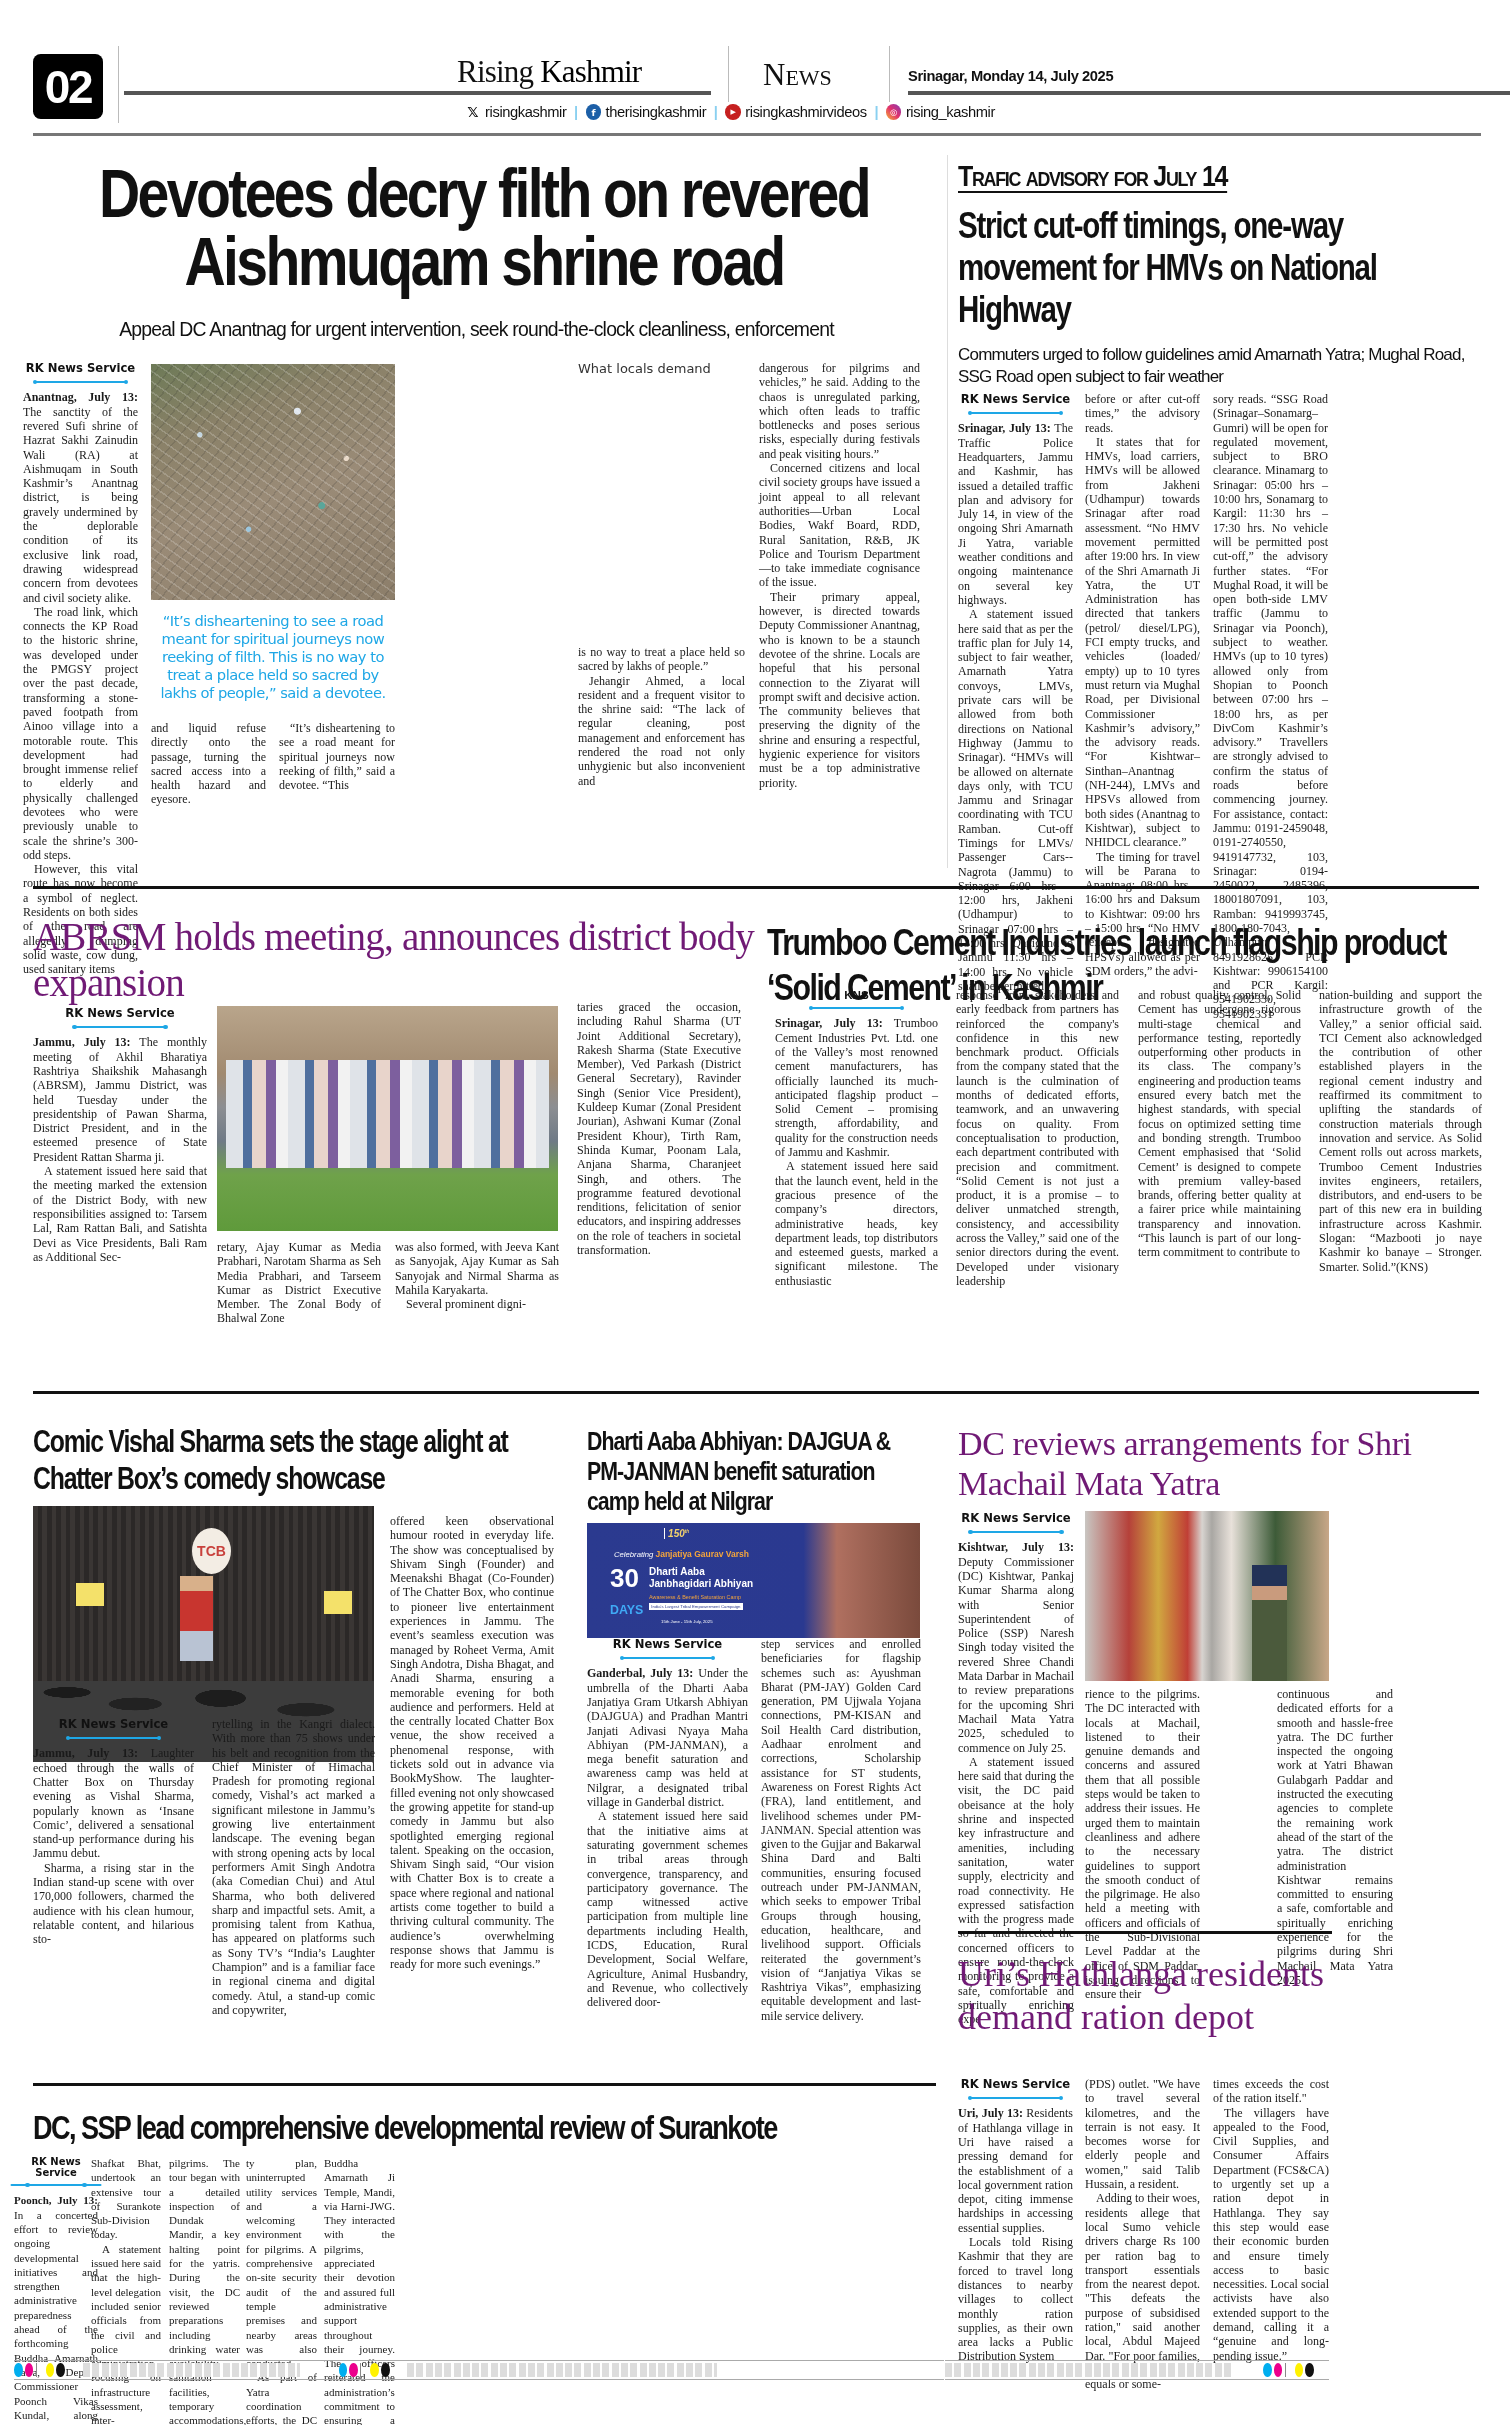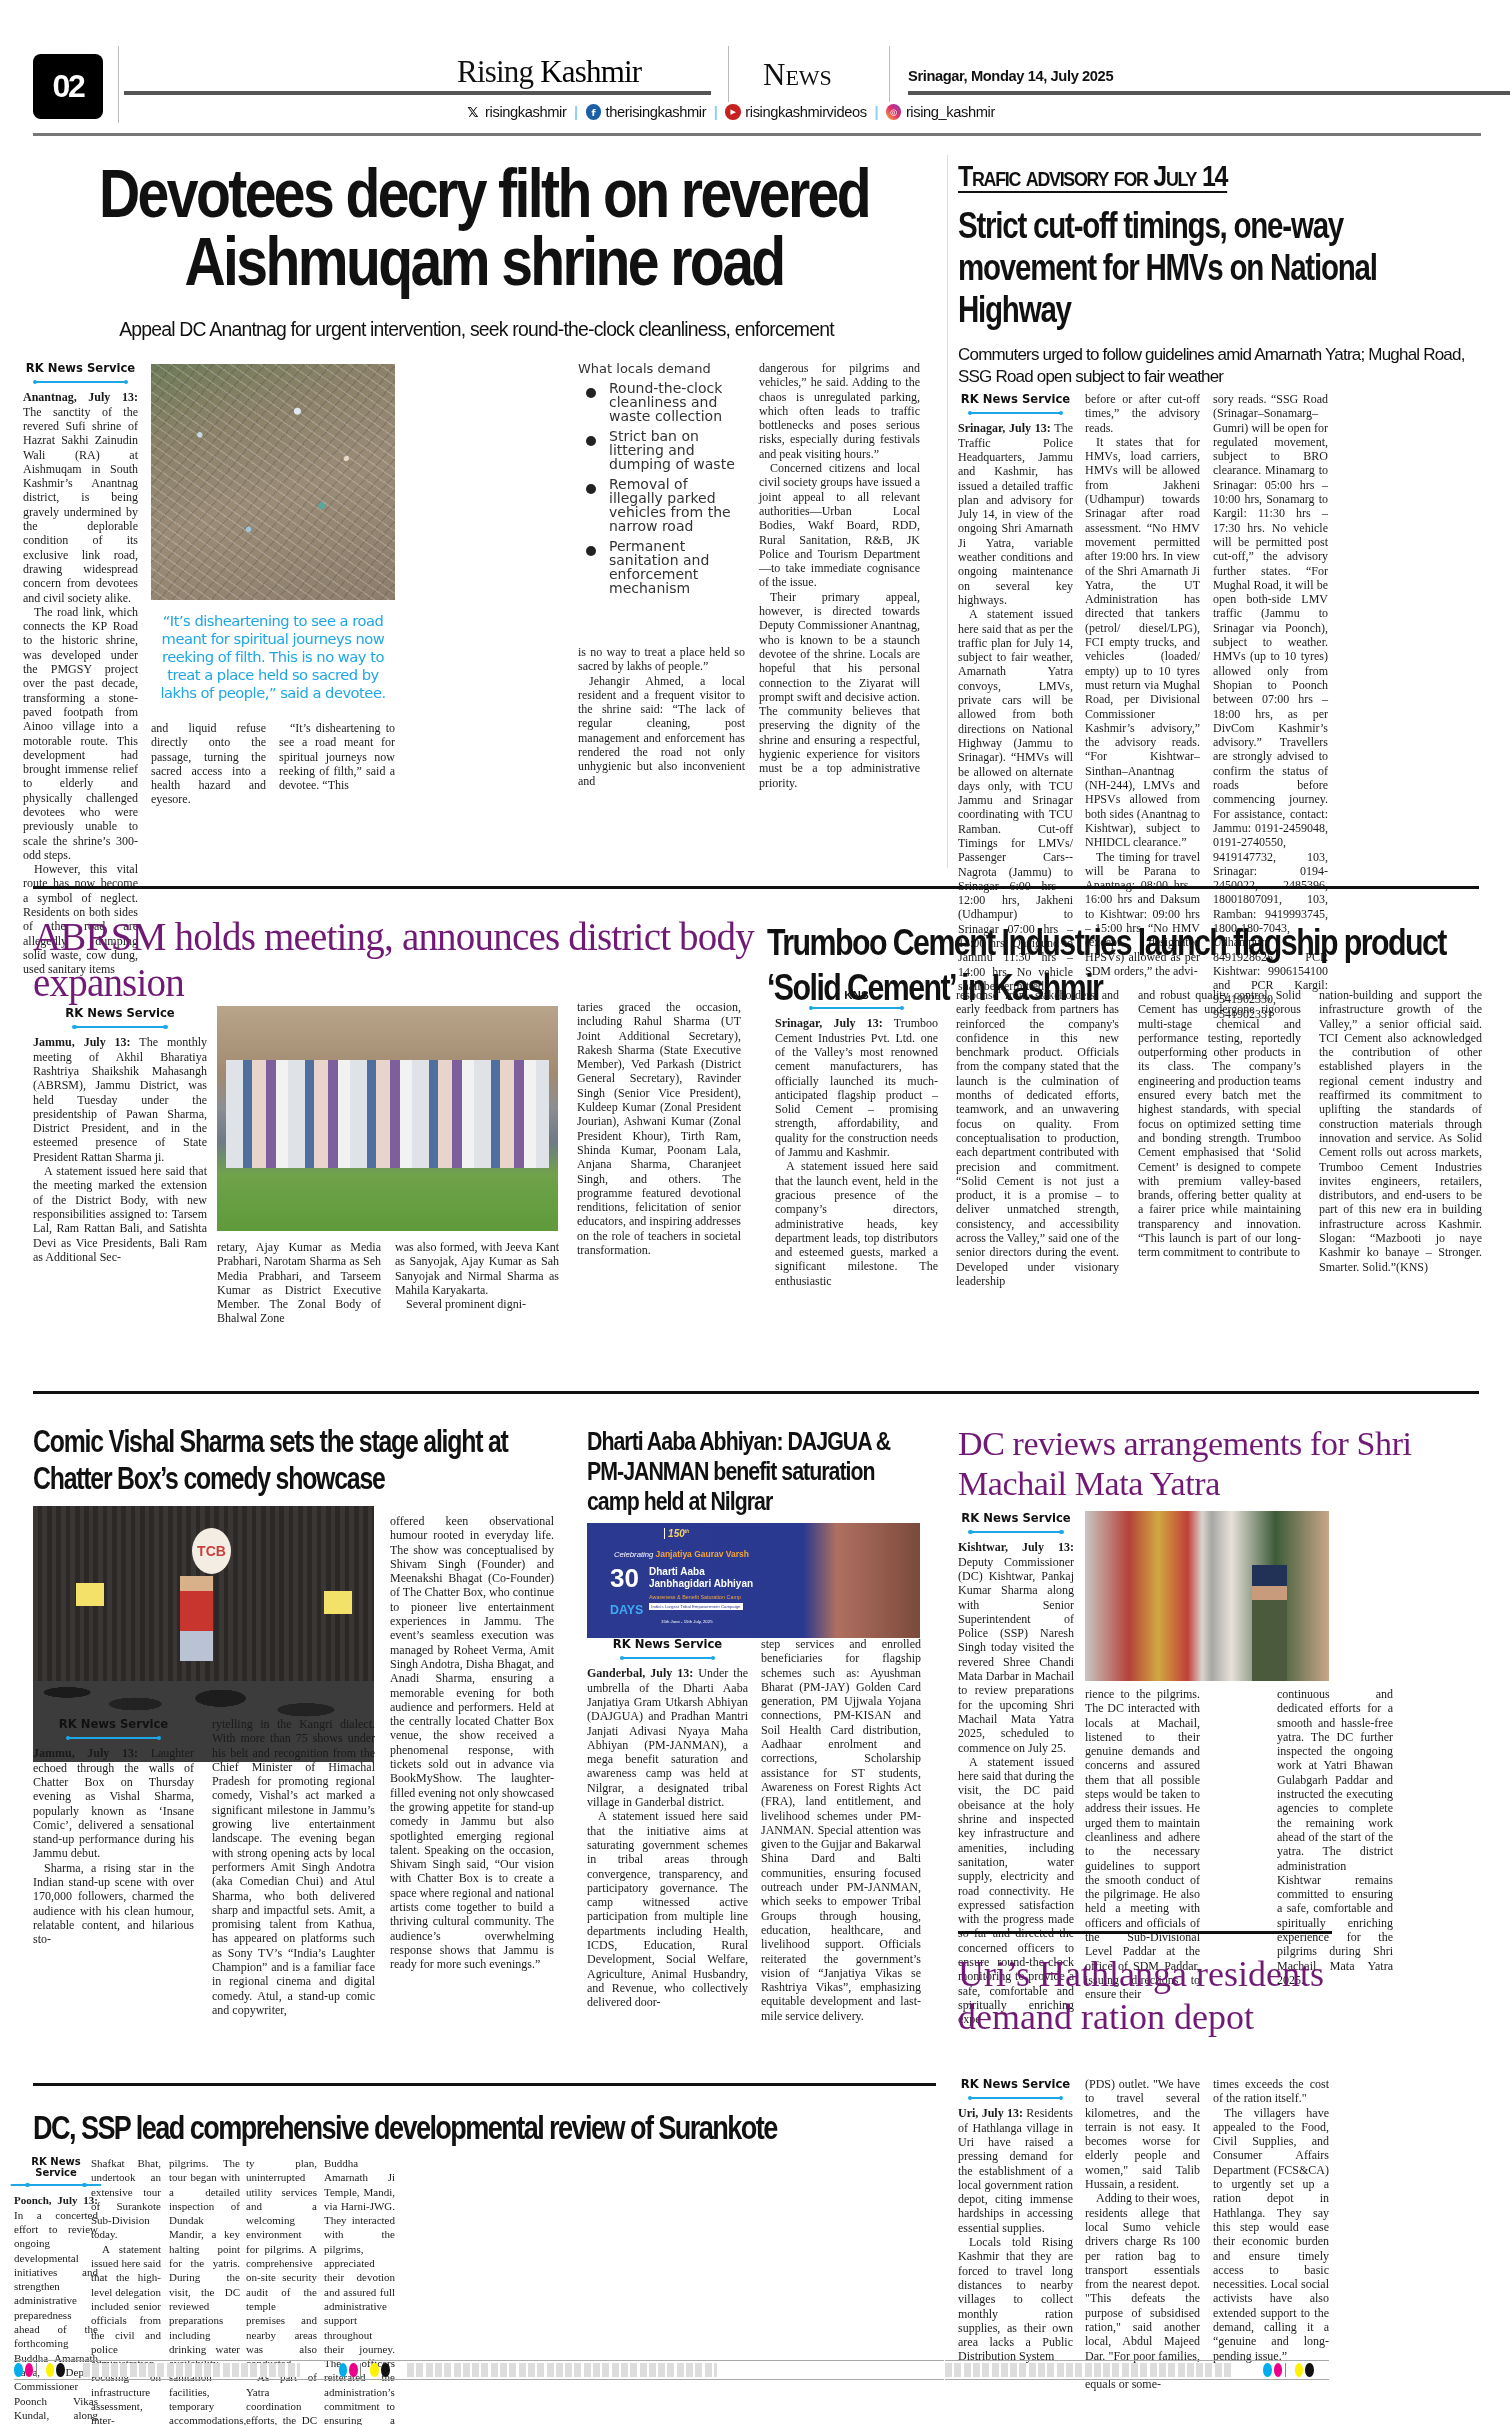--- a/index.html
+++ b/index.html
@@ -24,21 +24,21 @@
 .ico{display:inline-flex;align-items:center;justify-content:center;width:15.5px;height:15.5px;border-radius:50%;color:#fff;font-size:9.3px;font-weight:bold;font-family:"DejaVu Sans",sans-serif}
 .bullets li{list-style:none;position:relative;padding-left:31px;margin-bottom:6.2px}
 .bullets li:before{content:"";position:absolute;left:7.7px;top:7px;width:10px;height:10px;border-radius:50%;background:#222}
 .regbar{position:absolute;height:20px;border-top:1.5px solid #aaa;border-bottom:1.5px solid #aaa;display:flex;align-items:center}
 .rdot{width:8.5px;height:14px;border-radius:50%;display:inline-block;margin-right:2.3px}
 </style>
 </head>
 <body>
 
 <div class="abs" style="left:33px;top:54px;width:70px;height:65px;background:#000;border-radius:7.7px;display:flex;align-items:center;justify-content:center;">
-  <span style="color:#fff;font-family:'Liberation Sans',sans-serif;font-weight:bold;font-size:32px;letter-spacing:-2.3px;">02</span>
+  <span style="color:#fff;font-family:'Liberation Sans',sans-serif;font-weight:bold;font-size:46px;letter-spacing:-2.3px;">02</span>
 </div>
 <div class="abs" style="left:118px;top:46px;width:0.8px;height:77px;background:#bbb"></div>
 <div class="abs" style="left:457px;top:54px;font-family:'Liberation Serif',serif;font-size:31px;letter-spacing:-0.8px;">
   <span style="color:#111">Rising</span>
   <span style="color:#000000">Kashmir</span>
 </div>
 <div class="abs" style="left:728px;top:46px;width:0.8px;height:56px;background:#bbb"></div>
 <div class="abs" style="left:763px;top:57px;font-family:'Liberation Serif',serif;font-size:31px;font-variant:small-caps;color:#111">News</div>
 <div class="abs" style="left:889px;top:46px;width:0.8px;height:56px;background:#bbb"></div>
 <div class="abs" style="left:908px;top:68px;font-family:'Liberation Sans',sans-serif;font-weight:bold;font-size:14.7px;letter-spacing:-0.4px">Srinagar, Monday 14, July 2025</div>
@@ -88,26 +88,20 @@
 
 <div class="abs body-text" style="left:151px;top:721px;width:115px">
     <p class="first">and liquid refuse directly onto the passage, turning the sacred access into a health hazard and eyesore.</p>
   </div>
 <div class="abs body-text" style="left:279px;top:721px;width:116px">
     <p>“It’s disheartening to see a road meant for spiritual journeys now reeking of filth,” said a devotee. “This</p>
   </div>
 
 <div class="abs" style="left:578px;top:361px;width:167px;font-family:'DejaVu Sans',sans-serif;color:#333">
   <div style="font-size:13px;margin-bottom:4.6px">What locals demand</div>
-  <ul class="bullets" style="font-size:14px;line-height:14px">
-    <li>Round-the-clock cleanliness and waste collection</li>
-    <li>Strict ban on littering and dumping of waste</li>
-    <li>Removal of illegally parked vehicles from the narrow road</li>
-    <li>Permanent sanitation and enforcement mechanism</li>
-  </ul>
 </div>
 <div class="abs body-text" style="left:578px;top:645px;width:167px">
   <p class="first">is no way to treat a place held so sacred by lakhs of people.”</p>
   <p>Jehangir Ahmed, a local resident and a frequent visitor to the shrine said: “The lack of regular cleaning, post management and enforcement has rendered the road not only unhygienic but also inconvenient and</p>
 </div>
 <div class="abs body-text" style="left:759px;top:361px;width:161px">
   <p class="first">dangerous for pilgrims and vehicles,” he said. Adding to the chaos is unregulated parking, which often leads to traffic bottlenecks and poses serious risks, especially during festivals and peak visiting hours.”</p>
   <p>Concerned citizens and local civil society groups have issued a joint appeal to all relevant authorities—Urban Local Bodies, Wakf Board, RDD, Rural Sanitation, R&amp;B, JK Police and Tourism Department—to take immediate cognisance of the issue.</p>
   <p>Their primary appeal, however, is directed towards Deputy Commissioner Anantnag, who is known to be a staunch devotee of the shrine. Locals are hopeful that his personal connection to the Ziyarat will prompt swift and decisive action. The community believes that preserving the dignity of the shrine and ensuring a respectful, hygienic experience for visitors must be a top administrative priority.</p>
 </div>

